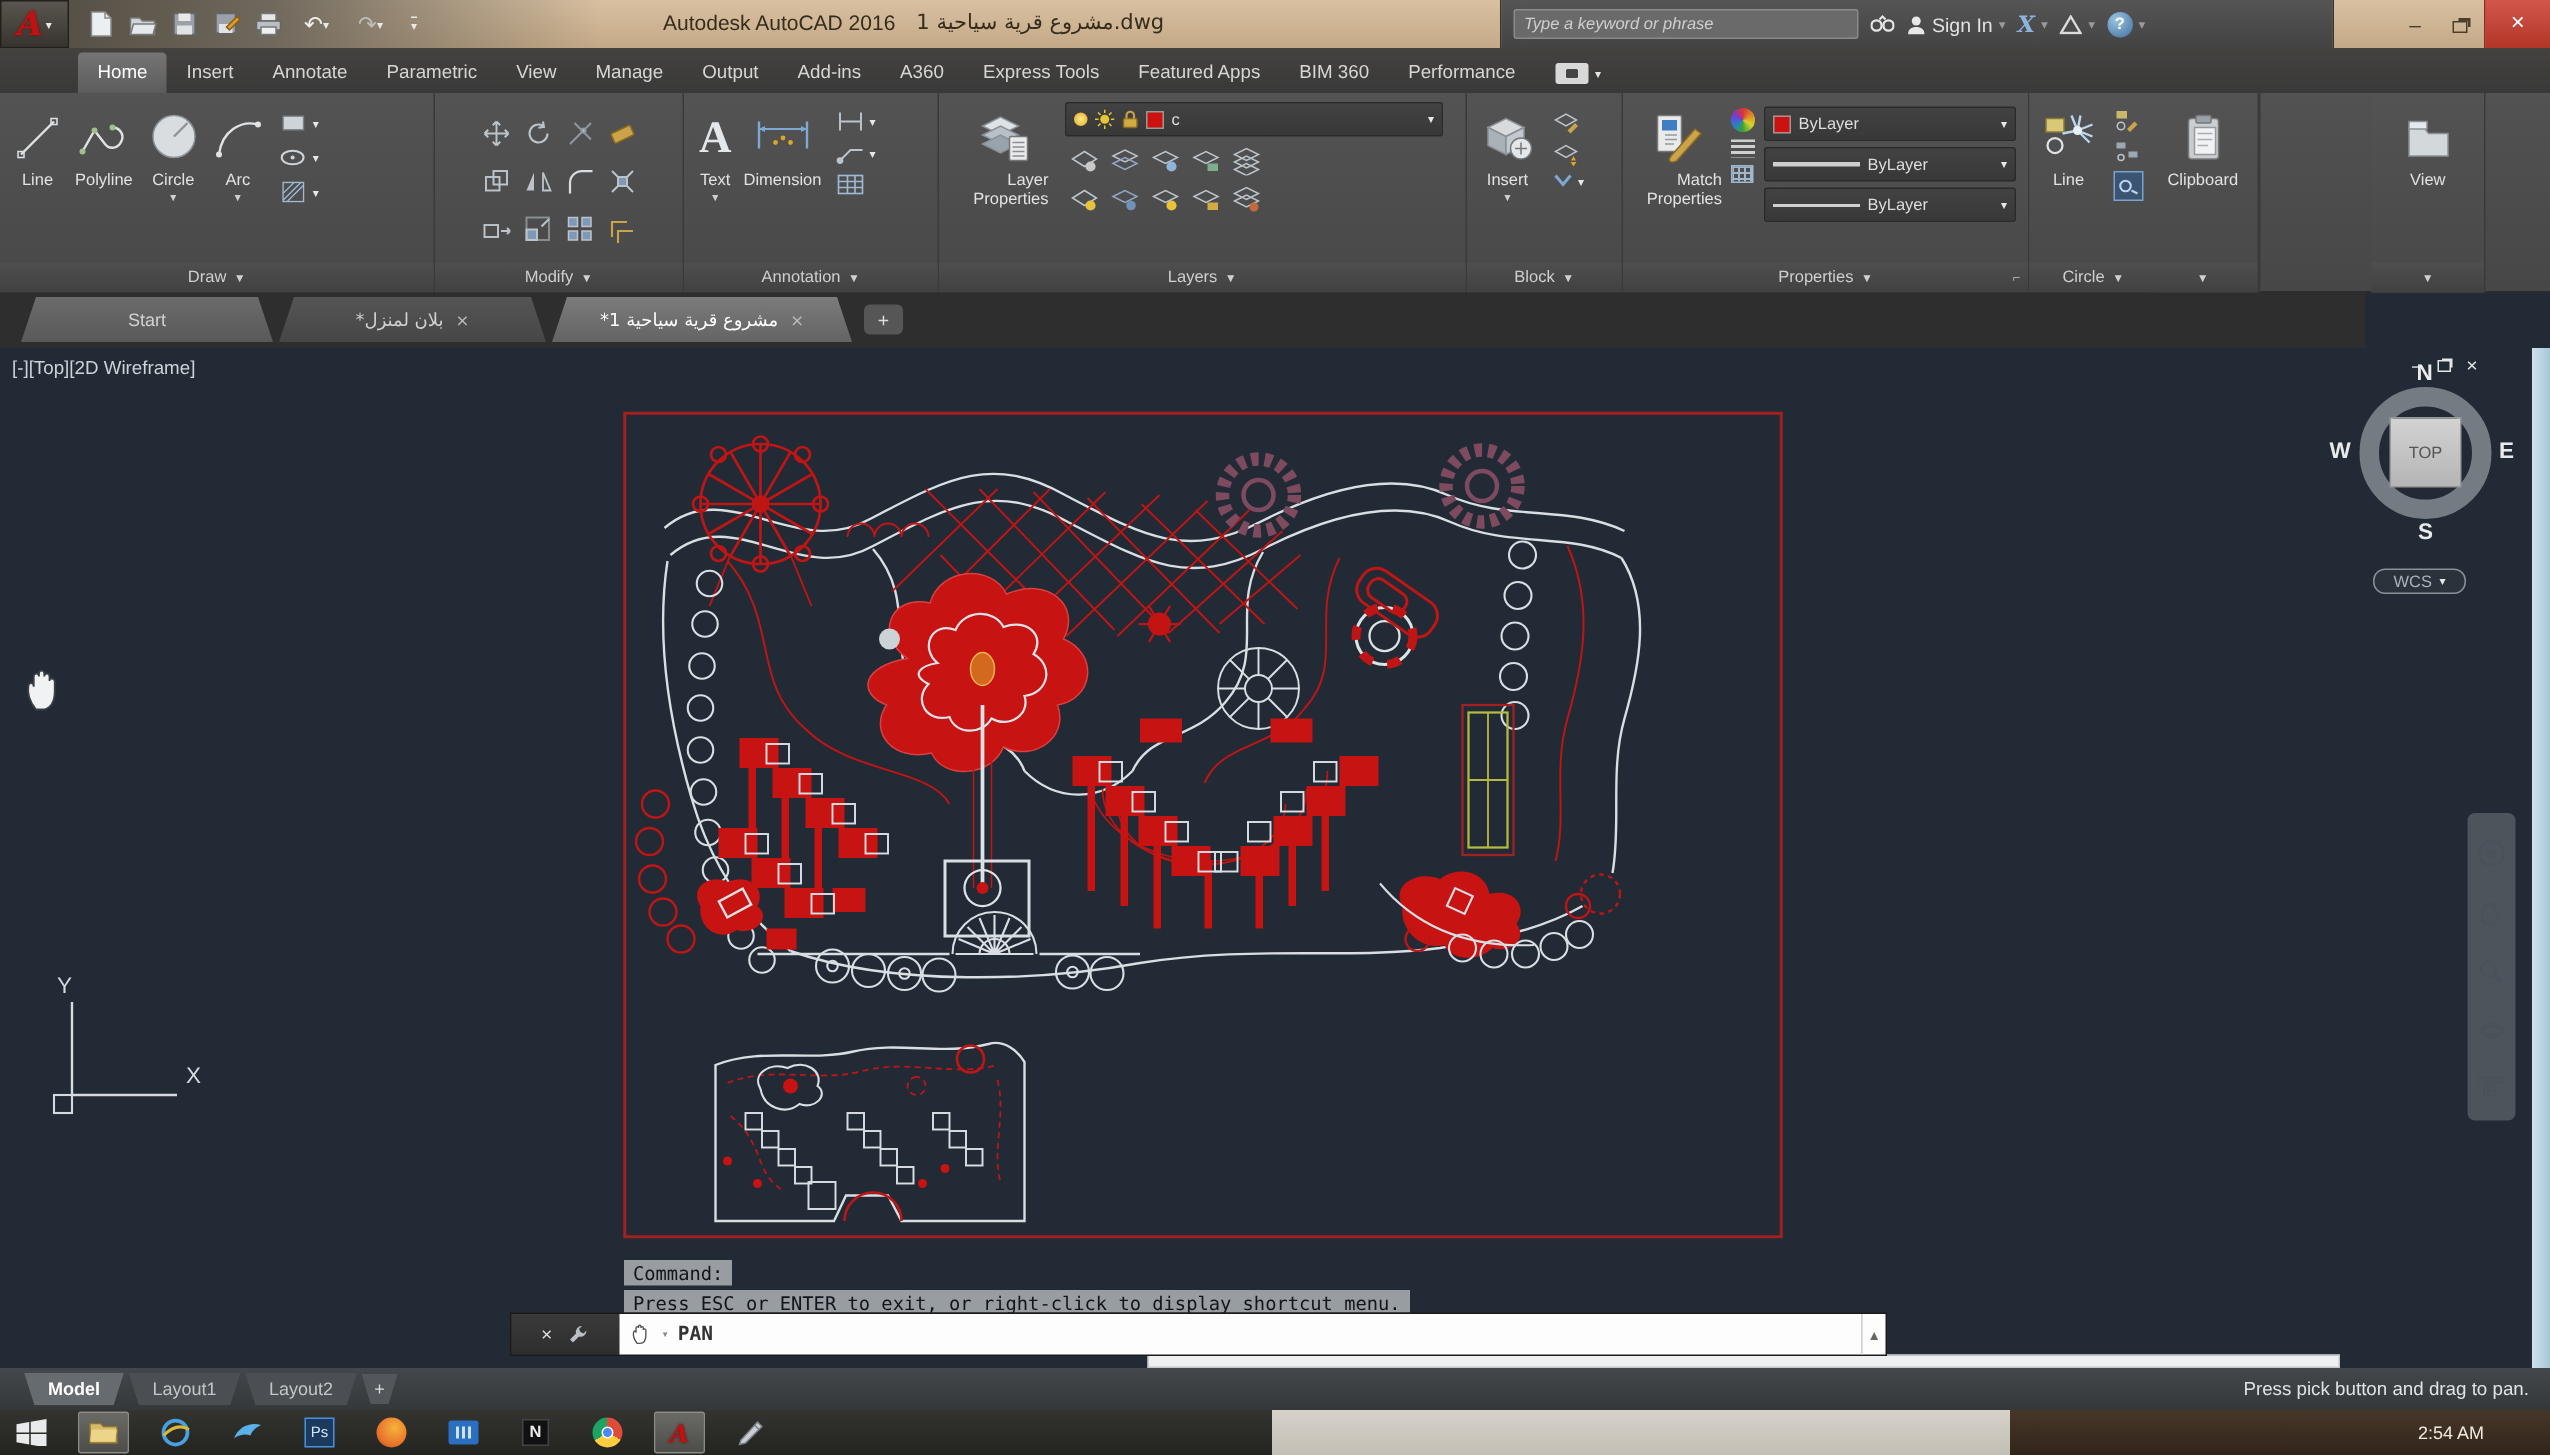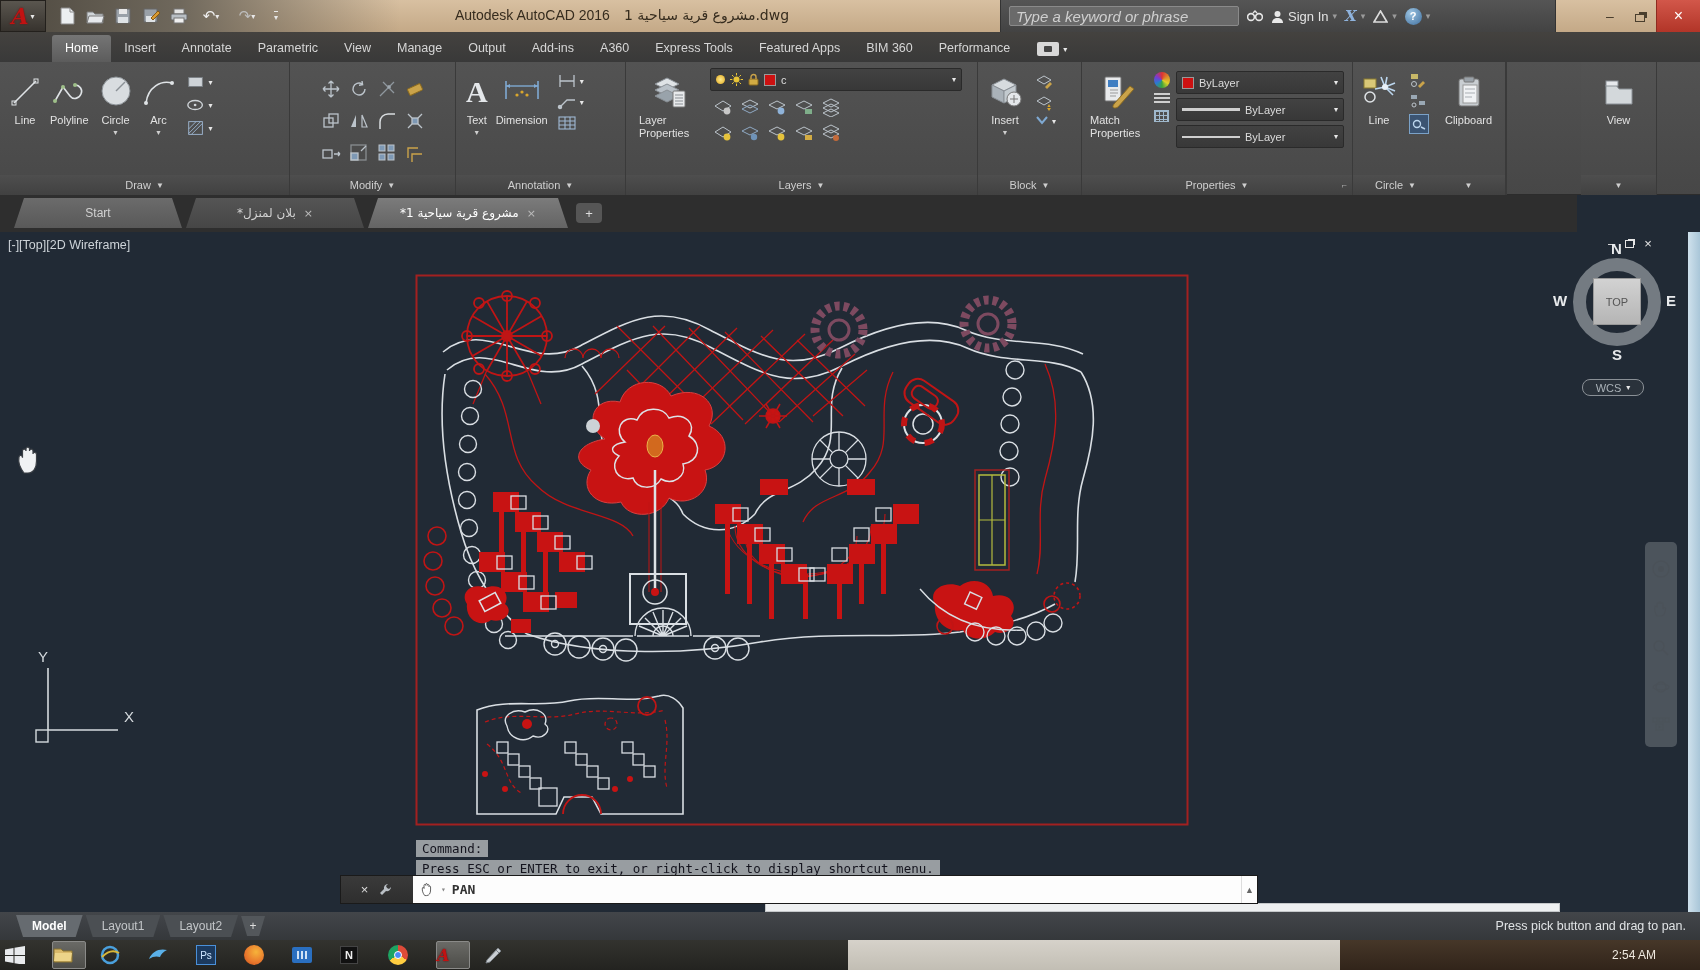--- a/index.html
+++ b/index.html
@@ -7,24 +7,24 @@
 .screen{position:relative;width:1700px;height:970px;overflow:hidden;background:#212a35}
 .ar{font-family:"DejaVu Sans",sans-serif}
 
 .titlebar{position:absolute;left:0;top:0;width:1700px;height:32px;background:linear-gradient(180deg,#d8c0a1,#c4a987)}
 .tb-left{position:absolute;left:0;top:0;height:32px;width:400px;background:linear-gradient(90deg,#4d483f,#6f685c 45%,rgba(111,104,92,0) 100%);display:flex;align-items:center}
 .logo-btn{width:46px;height:32px;background:linear-gradient(180deg,#5a564f,#37332e);border:1px solid #23201c;display:flex;align-items:center;justify-content:center;gap:2px}
 .logo-a{font:italic bold 22px "DejaVu Serif",serif;color:#c11212;text-shadow:0 0 2px #7e0a0a;line-height:1}
 .qat{display:flex;align-items:center;gap:6px;margin-left:10px}
 .qbtn{width:22px;height:22px;display:flex;align-items:center;justify-content:center;color:#eee}
 .dd{color:#e8e8e8;font-size:8px}
-.tb-title{position:absolute;left:455px;top:7px;font-size:14px;color:#2a2categories520;color:#33291c;display:flex;gap:14px;white-space:nowrap}
+.tb-title{position:absolute;left:442px;top:7px;font-size:14px;color:#2a2categories520;color:#33291c;display:flex;gap:14px;white-space:nowrap}
 .tb-title span{color:#362c1e}
 .tb-search-zone{position:absolute;left:1000px;top:0;width:556px;height:32px;background:linear-gradient(180deg,#555,#434343);display:flex;align-items:center;gap:8px;padding:0 8px;border-left:1px solid #333;border-right:1px solid #333}
-.searchbox{width:230px;height:20px;background:#6a6a6a;border:1px solid #8a8a8a;border-radius:2px;color:#ddd;font-style:italic;font-size:15px;padding:0 6px;outline:none}
+.searchbox{width:230px;height:20px;background:#6a6a6a;border:1px solid #8a8a8a;border-radius:2px;color:#ddd;font-style:italic;font-size:11px;padding:0 6px;outline:none}
 .searchbox::placeholder{color:#cfcfcf}
 .tbi{color:#e3e3e3;font-size:13px;display:flex;align-items:center;gap:4px}
 .sep-dot{color:#9a9a9a;font-size:9px}
 .helpcirc{width:17px;height:17px;border-radius:50%;background:radial-gradient(circle at 35% 30%,#9cc4e2,#3f6f9e);color:#fff;font-size:11px;font-weight:bold;display:flex;align-items:center;justify-content:center}
 .win-ctl{position:absolute;top:0;height:32px;display:flex;align-items:center}
 .wmin{left:1596px;width:28px}.wres{left:1626px;width:28px}
 .wbtn{color:#4a3e2d;font-size:14px;display:flex;align-items:center;justify-content:center;width:28px;height:32px}
 .wclose{position:absolute;left:1656px;top:0;width:44px;height:32px;background:linear-gradient(180deg,#d2574a,#b23528);color:#fff;font-size:16px;display:flex;align-items:center;justify-content:center;border-left:1px solid #8e2b20}
 .ressq{width:10px;height:8px;border:1.5px solid #4a3e2d;box-shadow:3px -3px 0 -1px #4a3e2d;margin-top:3px}
 
@@ -33,21 +33,21 @@
 .rtab.active{background:linear-gradient(180deg,#757575,#5c5c5c);color:#fff;border-radius:3px 3px 0 0}
 .rtab-extra{display:flex;align-items:center;gap:4px;margin-left:14px;padding-bottom:6px}
 .cam{width:22px;height:14px;background:#d8d8d8;border-radius:2px;display:flex;align-items:center;justify-content:center}
 .cam i{width:8px;height:6px;background:#444;border-radius:1px}
 
 .ribbon{position:absolute;left:0;top:62px;width:1700px;height:133px;background:linear-gradient(180deg,#525252,#474747);border-bottom:1px solid #2c2c2c}
 .panel{position:absolute;top:0;height:133px;border-right:1px solid #3a3a3a;background:linear-gradient(180deg,#535353,#484848)}
 .pbody{position:absolute;left:0;top:2px;right:0;bottom:20px;display:flex;align-items:flex-start;padding:4px 6px;gap:6px}
 .pfoot{position:absolute;left:0;bottom:0;right:0;height:20px;display:flex;align-items:center;justify-content:center;gap:5px;color:#cfcfcf;font-size:11px;background:linear-gradient(180deg,#4e4e4e,#414141)}
 .bigbtn{display:flex;flex-direction:column;align-items:center;gap:2px;color:#e2e2e2;font-size:11px;padding-top:4px}
-.bigbtn .lbl{text-align:left;line-height:1.15}
+.bigbtn .lbl{text-align:right;line-height:1.15}
 .tiny{font-size:7px;color:#cfcfcf}
 .icon32{height:40px;display:flex;align-items:center;justify-content:center}
 .minicol{display:flex;flex-direction:column;gap:3px;padding-top:4px}
 .mini{display:flex;align-items:center;gap:2px}
 .mi svg,.mini svg{display:block}
 .mgrid{display:grid;grid-template-columns:repeat(4,26px);grid-auto-rows:30px;gap:2px;padding-top:6px}
 .mi{display:flex;align-items:center;justify-content:center}
 .combo{height:23px;background:linear-gradient(180deg,#424242,#383838);border:1px solid #2a2a2a;border-radius:2px;display:flex;align-items:center;gap:5px;padding:0 5px;color:#ddd;font-size:11px}
 .combo .dd{margin-left:auto}
 .swatch{width:12px;height:12px;background:#cc1111;border:1px solid #999}
@@ -94,21 +94,21 @@
 .statusbar{position:absolute;left:0;top:912px;width:1700px;height:28px;background:linear-gradient(180deg,#43464a,#35383b);display:flex;align-items:center}
 .stab{height:22px;margin-top:0;display:flex;align-items:center;justify-content:center;padding:0 16px;font-size:12px;color:#c3c6c9;background:#4b4f53;clip-path:polygon(0 0,100% 0,calc(100% - 7px) 100%,7px 100%);margin-right:3px}
 .stab.active{background:#666b70;color:#fff;font-weight:bold}
 .saddtab{width:24px;height:20px;background:#53575b;clip-path:polygon(0 0,100% 0,calc(100% - 6px) 100%,6px 100%);color:#ddd;display:flex;align-items:center;justify-content:center;font-size:12px}
 .shint{margin-left:auto;margin-right:14px;color:#e0e3e5;font-size:12.5px}
 
 .taskbar{position:absolute;left:0;top:940px;width:1700px;height:30px;background:linear-gradient(180deg,#33332f,#232320)}
 .tk-light{position:absolute;left:848px;top:0;width:492px;height:30px;background:linear-gradient(180deg,#d6d2ca,#c2beb4)}
 .tk-brown{position:absolute;left:1340px;top:0;width:360px;height:30px;background:linear-gradient(180deg,#463729,#31241a)}
 .tkicons{position:absolute;left:4px;top:0;height:30px;display:flex;align-items:center;gap:14px}
-.tki{width:34px;height:28px;display:flex;align-items:center;justify-content:flex-start}
+.tki{width:34px;height:28px;display:flex;align-items:center;justify-content:center}
 .tki.framed{border:1px solid #8a8a88;background:linear-gradient(180deg,#6a6a66,#4c4c48);border-radius:2px}
 .tktime{position:absolute;left:1612px;top:8px;color:#efe9df;font-size:12px}
 
 .wmark{position:absolute;left:685px;top:838px;font-size:48px;color:rgba(255,255,255,.85);z-index:40;letter-spacing:2px}
 </style>
 </head>
 <body>
 
 <div class="screen">
 

